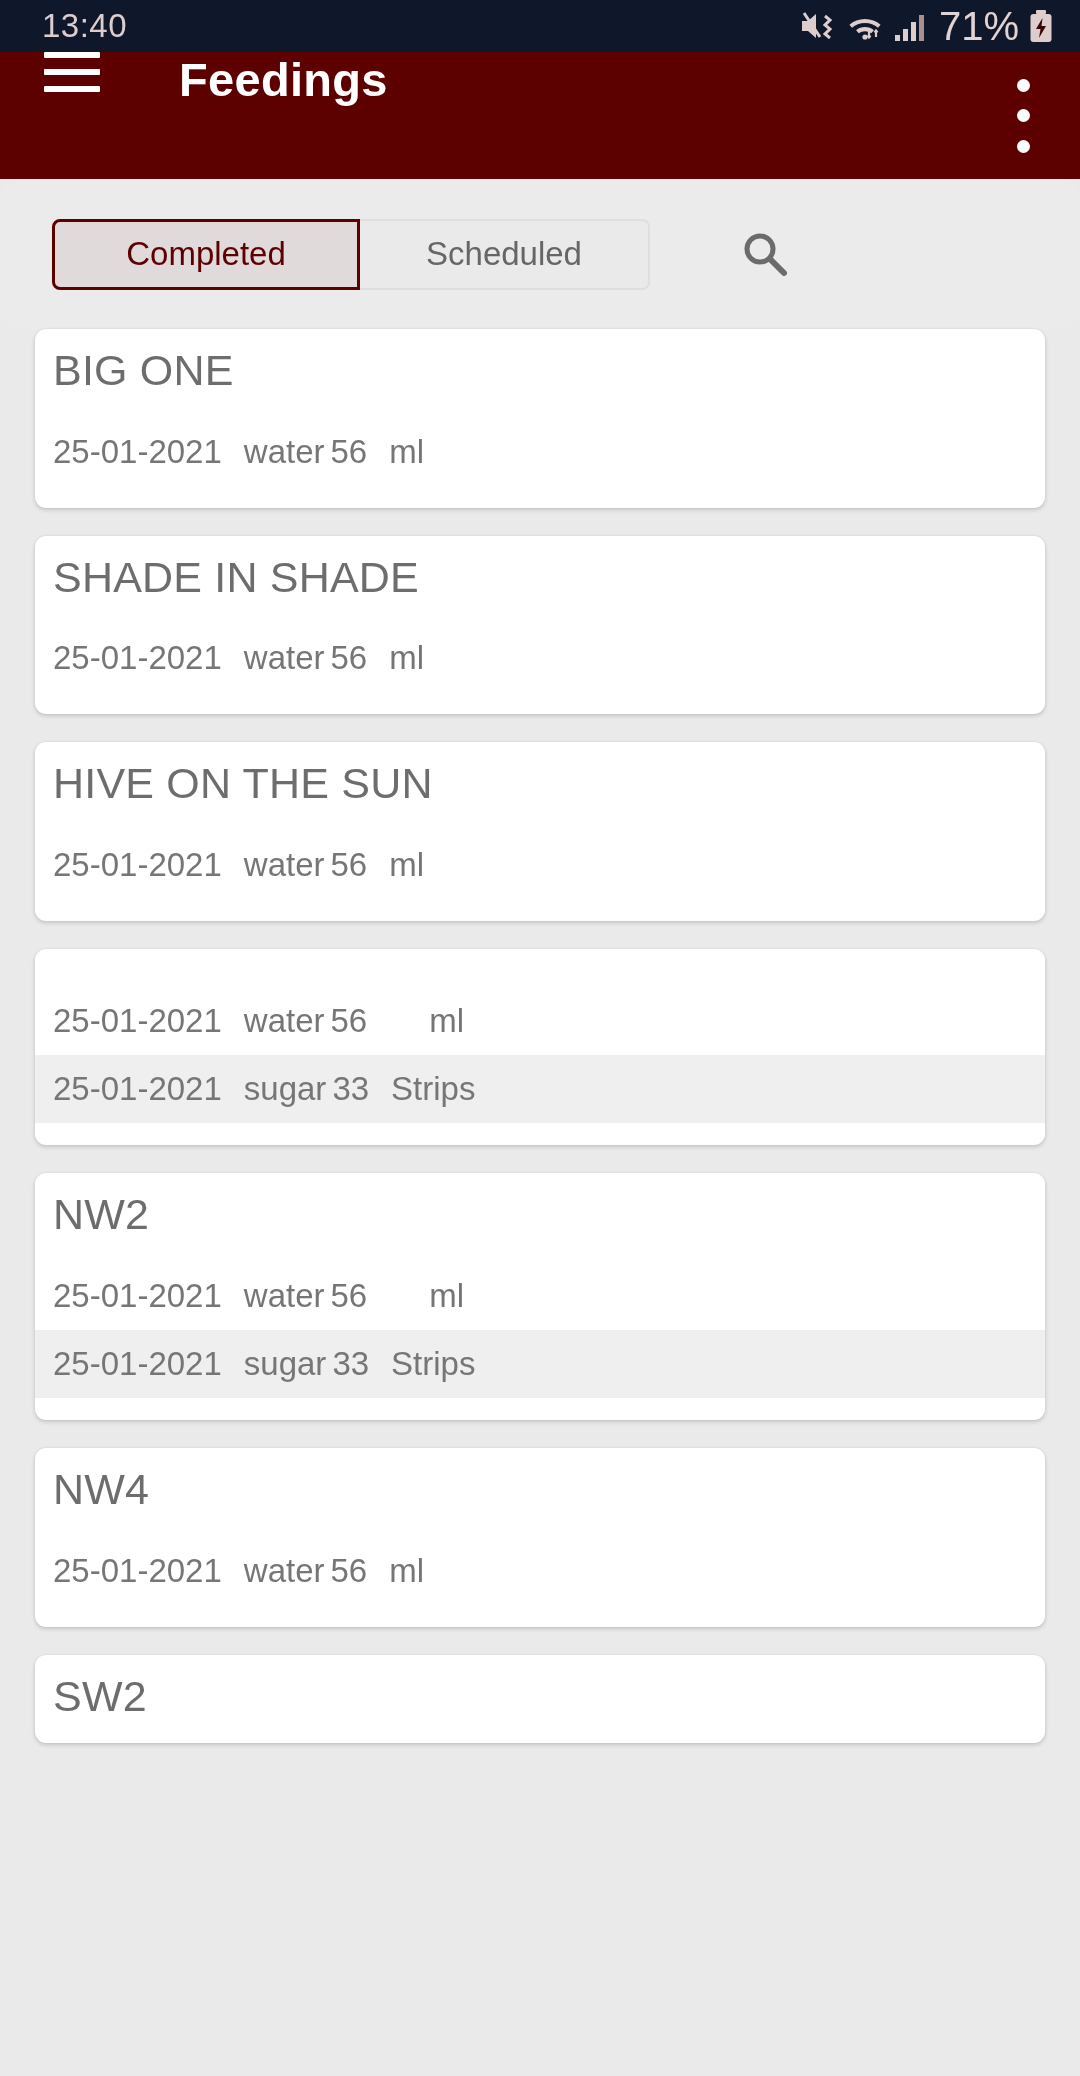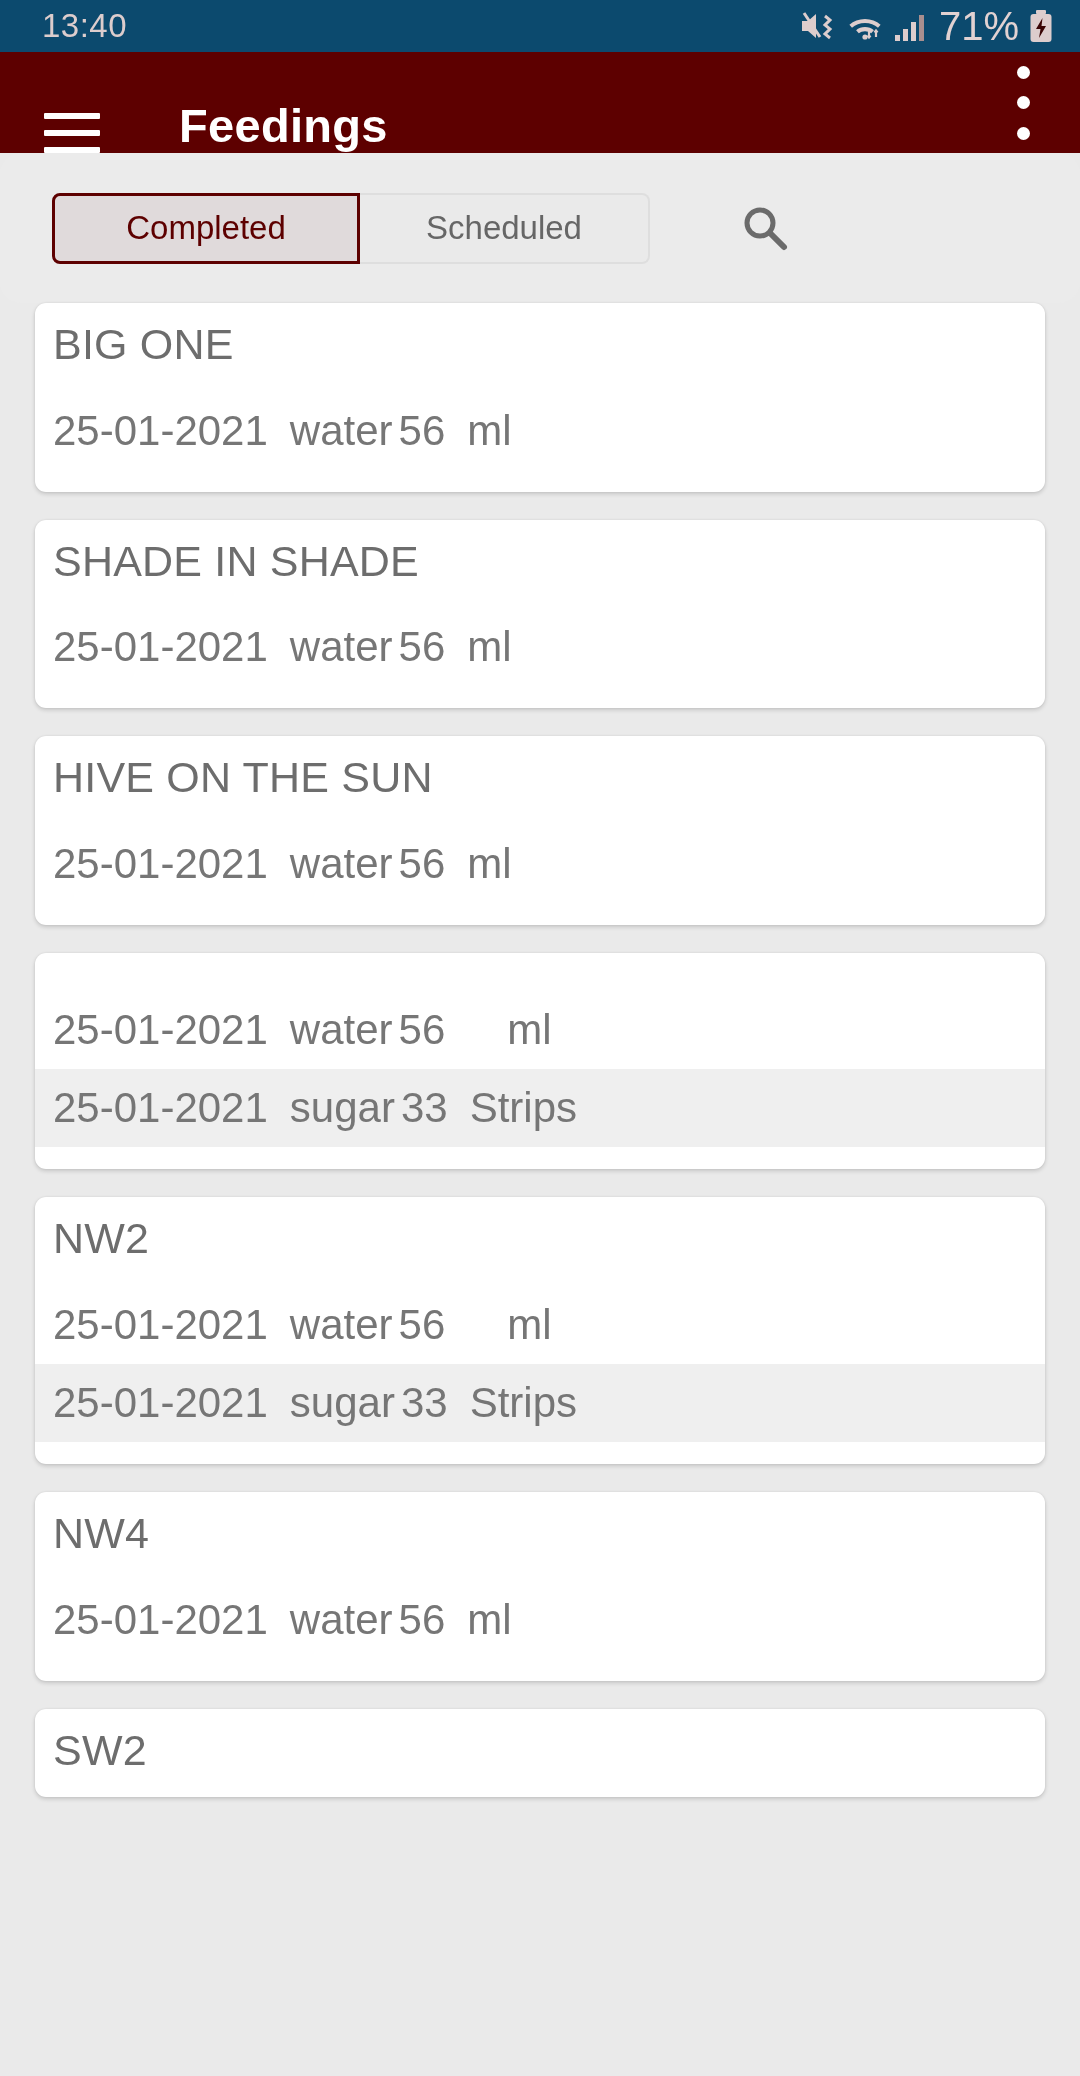--- a/index.html
+++ b/index.html
@@ -8,21 +8,21 @@
     width: 1080px;
     height: 2076px;
     overflow: hidden;
     font-family: "Liberation Sans", sans-serif;
     background: #eaeaea;
   }
 
   
   .status-bar {
     height: 52px;
-    background: #0c4a6e;
+    background: #0f172a;
     display: flex;
     align-items: center;
     justify-content: space-between;
     padding: 0 26px 0 42px;
     color: #d6c3c3;
   }
   .status-time {
     font-size: 33px;
     letter-spacing: 0.5px;
     color: #ddcdcd;
@@ -35,24 +35,24 @@
   .status-right svg { display: block; }
   .battery-pct {
     font-size: 40px;
     color: #e2d2d2;
     margin-left: 2px;
     letter-spacing: 0px;
   }
 
   
   .app-bar {
-    height: 101px;
+    height: 127px;
     background: #5d0000;
     display: flex;
-    align-items: flex-end;
+    align-items: flex-start;
     padding: 0 36px 0 44px;
     position: relative;
   }
   .hamburger {
     width: 56px;
     height: 40px;
     display: flex;
     flex-direction: column;
     justify-content: space-between;
     cursor: pointer;
@@ -160,21 +160,21 @@
     font-size: 43px;
     color: #6d6d6d;
     padding: 0 20px 0 18px;
     letter-spacing: 0.2px;
     line-height: 1.18;
   }
   .rows { margin-top: 22px; }
   .row {
     display: flex;
     align-items: center;
-    font-size: 42px;
+    font-size: 33px;
     color: #767676;
     padding: 15px 20px 15px 18px;
     white-space: nowrap;
   }
   .row.striped { background: #efefef; }
   .row .date  { }
   .row .type  { margin-left: 22px; }
   .row .amt   { margin-left: 6px; }
   .row .unit  { margin-left: 22px; }
   .row.wide .unit { margin-left: 62px; }

